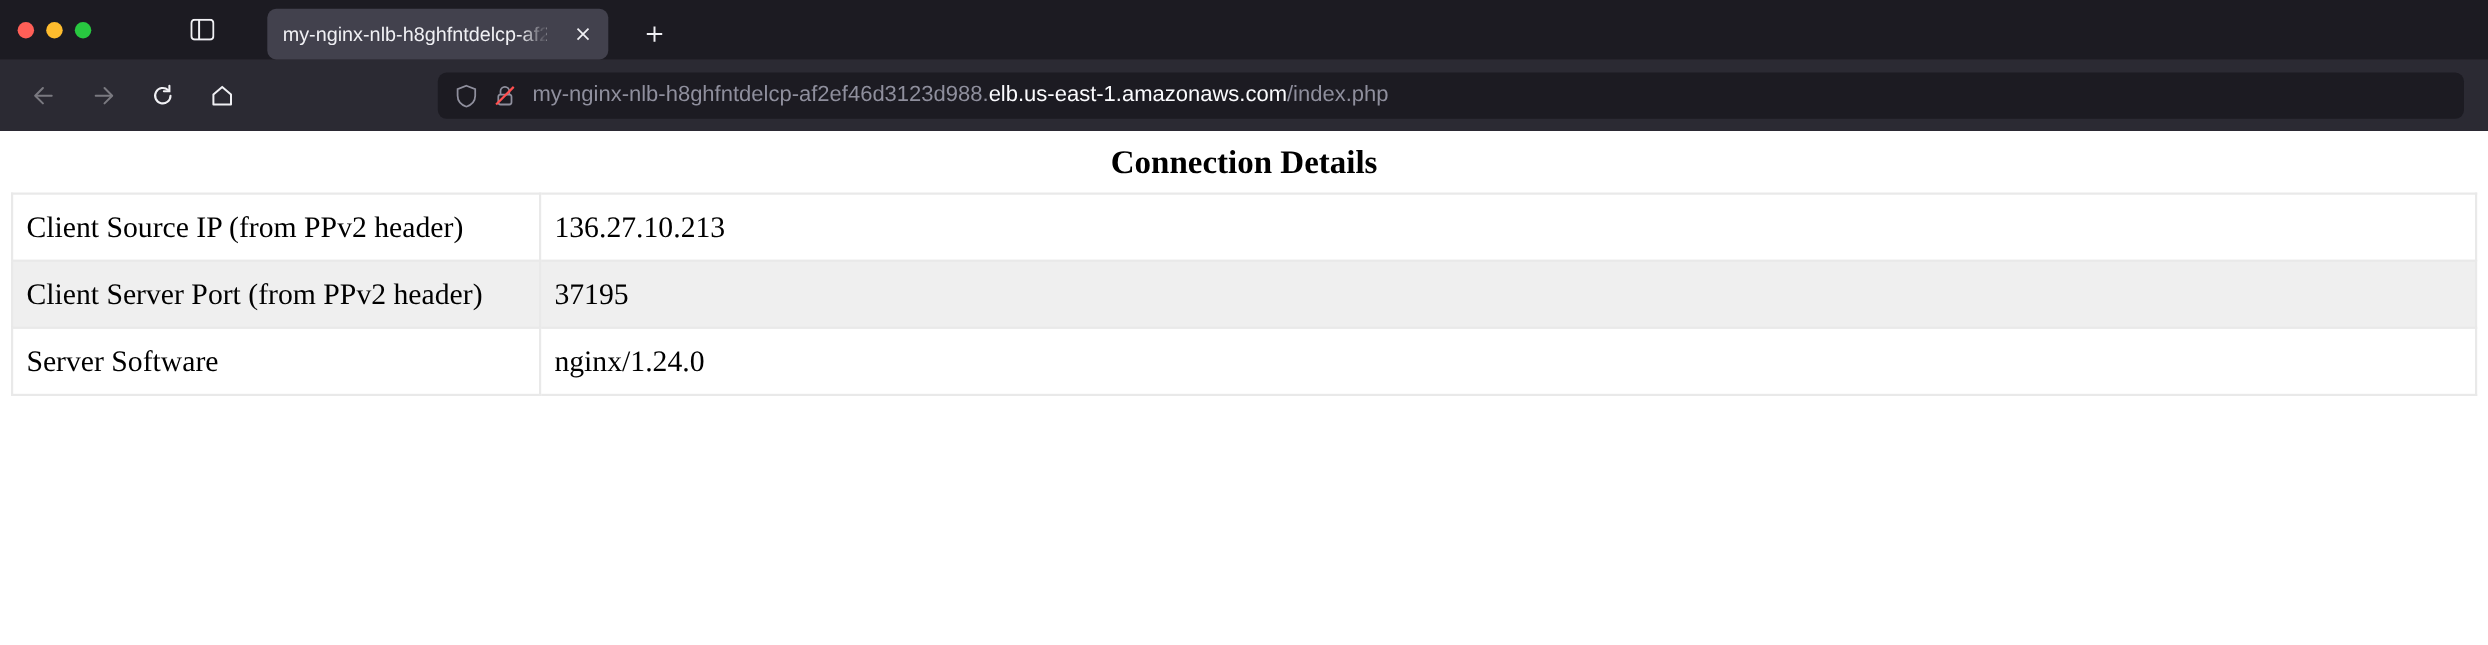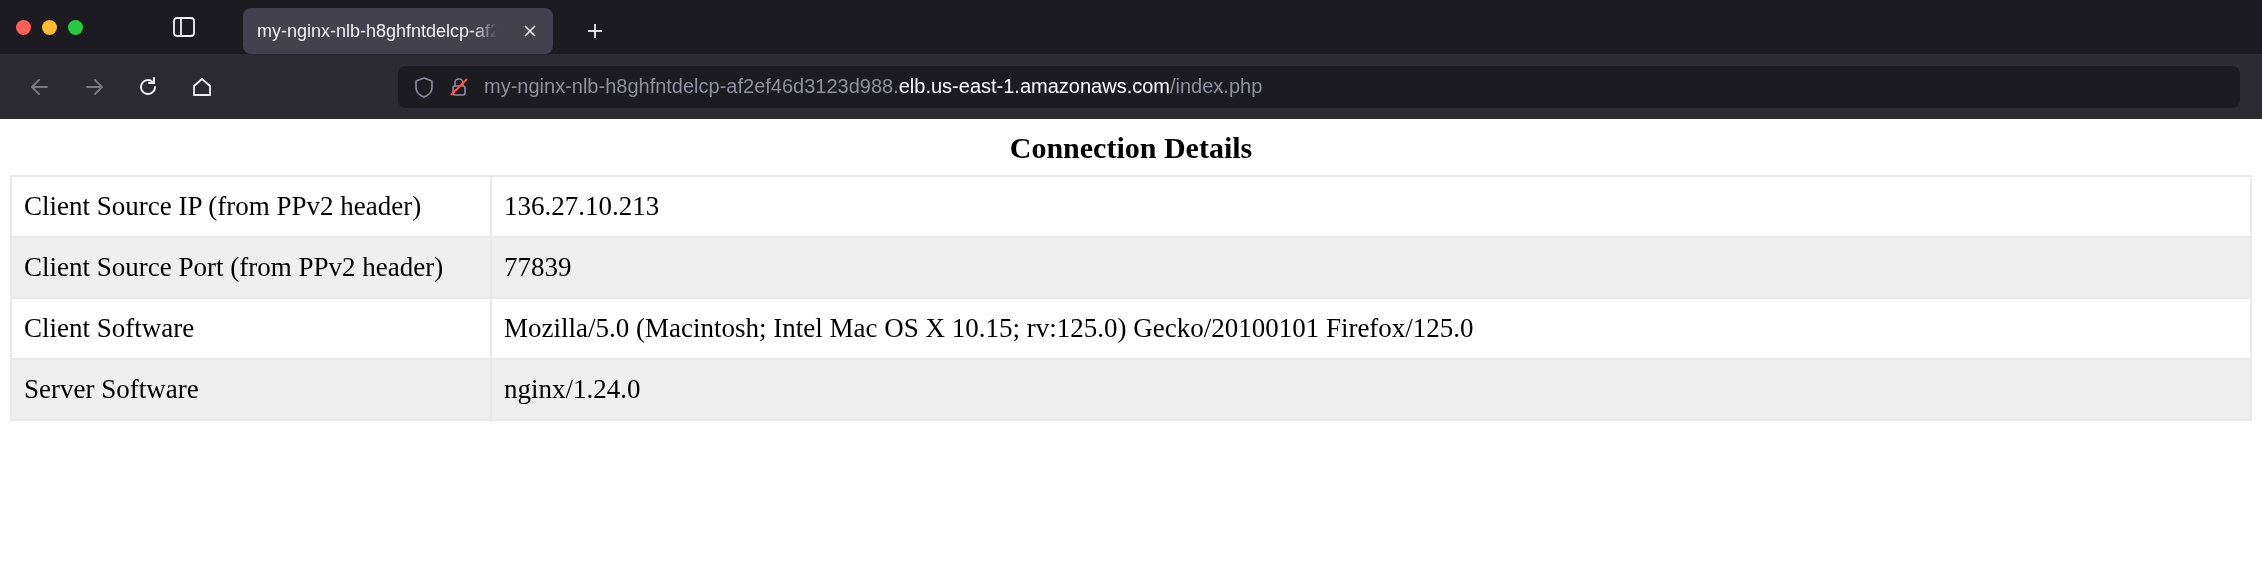--- a/index.html
+++ b/index.html
@@ -112,26 +112,22 @@
 
 <div class="content">
   <h2 class="page-title">Connection Details</h2>
   <table class="details">
     <tbody id="details-body">
         <tr>
           <td class="key">Client Source IP (from PPv2 header)</td>
           <td>136.27.10.213</td>
         </tr>
         <tr>
-          <td class="key">Client Source Port (from PPv2 header)</td>
-          <td>77839</td>
-        </tr>
-        <tr>
-          <td class="key">Client Software</td>
-          <td>Mozilla/5.0 (Macintosh; Intel Mac OS X 10.15; rv:125.0) Gecko/20100101 Firefox/125.0</td>
+          <td class="key">Client Server Port (from PPv2 header)</td>
+          <td>37195</td>
         </tr>
         <tr>
           <td class="key">Server Software</td>
           <td>nginx/1.24.0</td>
         </tr>
       </tbody>
   </table>
 </div>
 
 </body></html>

